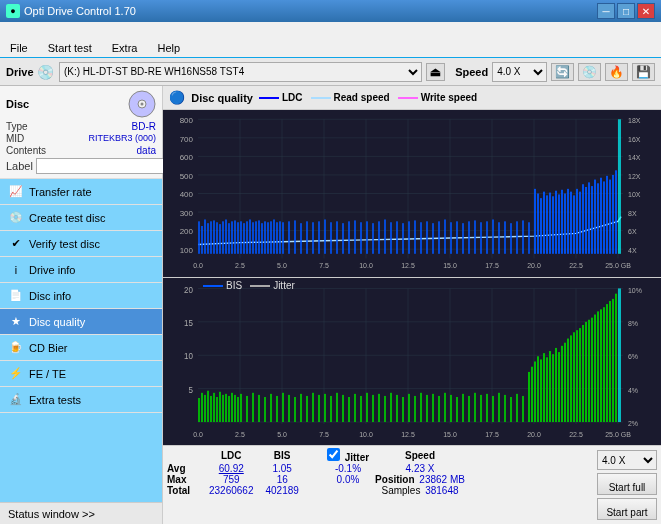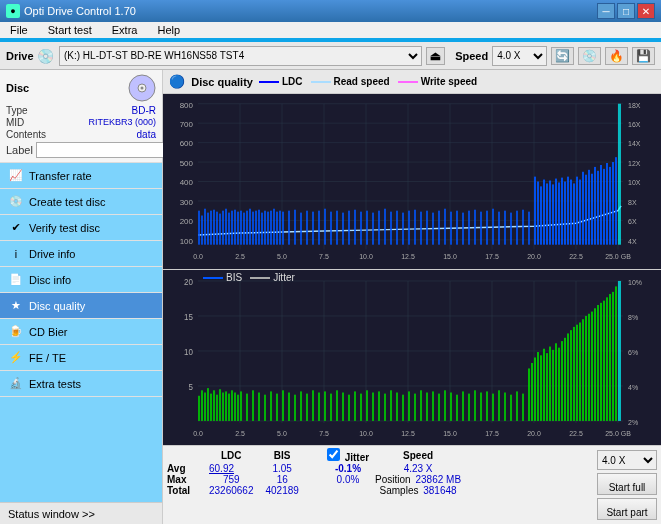--- a/index.html
+++ b/index.html
@@ -7,21 +7,21 @@
 
     
     .titlebar { background: linear-gradient(to bottom, #4a90d9, #2d6fad); color: white; height: 22px; display: flex; align-items: center; justify-content: space-between; padding: 0 6px; font-size: 11px; }
     .titlebar-left { display: flex; align-items: center; gap: 4px; }
     .titlebar-icon { width: 14px; height: 14px; background: #4fc; border-radius: 2px; display: inline-block; font-size: 9px; text-align: center; line-height: 14px; color: #000; }
     .titlebar-controls { display: flex; gap: 2px; }
     .titlebar-btn { width: 18px; height: 16px; background: #5a9fd4; border: 1px solid #2a5f9a; color: white; font-size: 10px; cursor: pointer; display: flex; align-items: center; justify-content: center; }
     .titlebar-btn.close { background: #d94040; }
 
     
-    .menubar { background: #f0f0f0; height: 20px; display: flex; align-items: center; padding: 0 4px; border-bottom: 4px solid #0ea5e9; gap: 8px; }
+    .menubar { background: #f0f0f0; height: 20px; display: flex; align-items: center; padding: 0 4px; border-bottom: 1px solid #0ea5e9; gap: 8px; margin-top: 16px; }
     .menubar-item { padding: 2px 6px; font-size: 11px; cursor: pointer; color: #000; }
 
     
     .disc-panel { background: #f5f5f5; padding: 4px 6px; border-bottom: 1px solid #ddd; }
     .disc-header { display: flex; align-items: center; justify-content: space-between; margin-bottom: 3px; }
     .disc-title { font-weight: bold; font-size: 11px; }
     .disc-row { display: flex; justify-content: space-between; font-size: 10px; margin: 1px 0; }
     .disc-label { color: #333; }
     .disc-value { color: #0000cc; font-size: 10px; }
     .disc-value.black { color: #000; }
@@ -542,35 +542,35 @@
               <td style="width:20px;"></td>
               <td style="text-align:center;font-weight:bold;padding:0 2px;">
                 <input type="checkbox" checked="" style="margin-right: 2px;">
                 <span>Jitter</span>
               </td>
               <td style="text-align:center;font-weight:bold;padding:0 4px;">Speed</td>
               <td style="width:10px;"></td>
             </tr>
             <tr>
               <td style="font-weight:bold;">Avg</td>
-              <td style="color:#0000cc;padding:0 6px;text-decoration:underline;">60.92</td>
+              <td style="text-align:center;color:#0000cc;padding:0 6px;text-decoration:underline;">60.92</td>
               <td style="text-align:center;color:#0000cc;padding:0 6px;">1.05</td>
               <td></td>
-              <td style="text-align:center;color:#0000cc;padding:0 2px;font-weight:bold;">-0.1%</td>
+              <td style="text-align:center;color:#0000cc;padding:0 2px;">-0.1%</td>
               <td style="text-align:center;color:#0000cc;padding:0 4px;">4.23 X</td>
               <td></td>
             </tr>
             <tr>
               <td style="font-weight:bold;">Max</td>
               <td style="text-align:center;color:#0000cc;padding:0 6px;">759</td>
               <td style="text-align:center;color:#0000cc;padding:0 6px;">16</td>
               <td></td>
               <td style="text-align:center;color:#0000cc;padding:0 2px;">0.0%</td>
               <td style="text-align:center;padding:0 4px;">
-                <span style="font-weight:normal;">Position</span>
+                <span style="font-weight:bold;">Position</span>
                 <span style="color:#0000cc;margin-left:2px;">23862 MB</span>
               </td>
               <td></td>
             </tr>
             <tr>
               <td style="font-weight:bold;">Total</td>
               <td style="text-align:center;color:#0000cc;padding:0 6px;">23260662</td>
               <td style="text-align:center;color:#0000cc;padding:0 6px;">402189</td>
               <td></td>
               <td></td>

